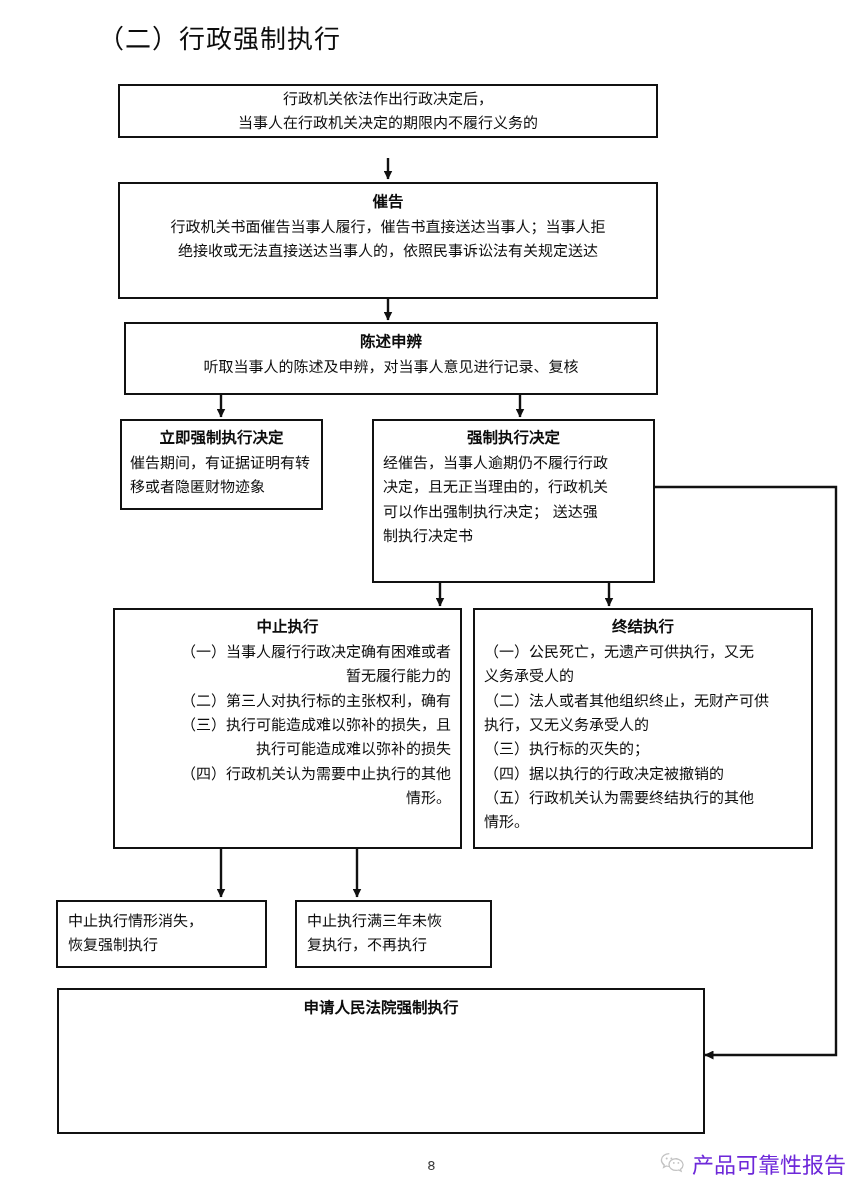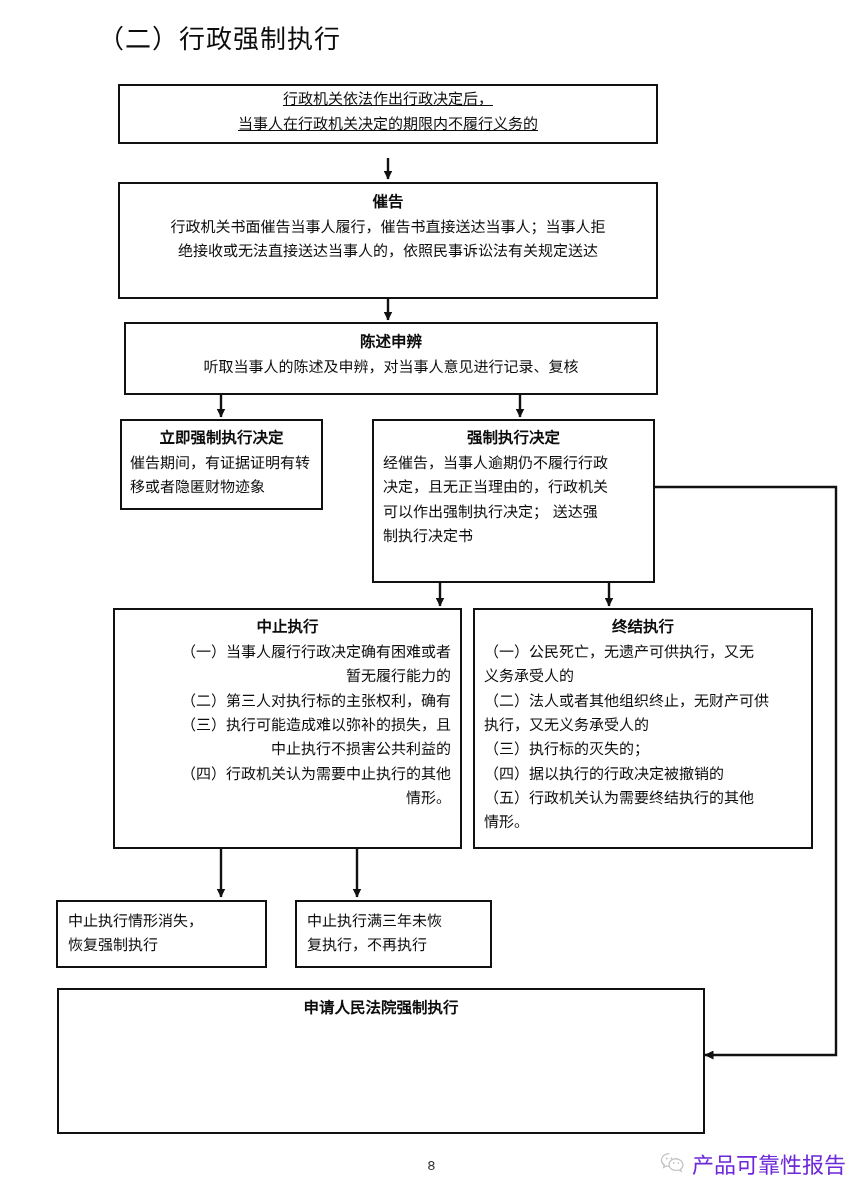--- a/index.html
+++ b/index.html
@@ -77,21 +77,21 @@
       <line x1="609" y1="583" x2="609" y2="606" marker-end="url(#ah)"></line>
 
       <line x1="221" y1="849" x2="221" y2="897" marker-end="url(#ah)"></line>
 
       <line x1="357" y1="849" x2="357" y2="897" marker-end="url(#ah)"></line>
 
       <path d="M655,487 L836,487 L836,1055 L705,1055" marker-end="url(#ah)"></path>
     </g>
   </svg>
 
-  <div class="box" style="left:118px;top:84px;width:540px;height:60px;display:flex;align-items:flex-end;justify-content:center;text-decoration:underline;">
+  <div class="box" style="left:118px;top:84px;width:540px;height:54px;display:flex;align-items:center;justify-content:center;">
     <div class="bd center">
       <p>行政机关依法作出行政决定后，</p>
       <p>当事人在行政机关决定的期限内不履行义务的</p>
     </div>
   </div>
 
   <div class="box" style="left:118px;top:182px;width:540px;height:117px;">
     <div class="hd">催告</div>
     <div class="bd center">
       <p>行政机关书面催告当事人履行，催告书直接送达当事人；当事人拒</p>
@@ -124,21 +124,21 @@
     </div>
   </div>
 
   <div class="box" style="left:113px;top:608px;width:349px;height:241px;padding:5px 9px;">
     <div class="hd">中止执行</div>
     <div class="bd" style="white-space:nowrap;text-align:right;">
       <p>（一）当事人履行行政决定确有困难或者</p>
       <p>暂无履行能力的</p>
       <p>（二）第三人对执行标的主张权利，确有</p>
       <p>（三）执行可能造成难以弥补的损失，且</p>
-      <p>中止执行不损害公共利益的</p>
+      <p>执行可能造成难以弥补的损失</p>
       <p>（四）行政机关认为需要中止执行的其他</p>
       <p>情形。</p>
     </div>
   </div>
 
   <div class="box" style="left:473px;top:608px;width:340px;height:241px;padding:5px 9px;">
     <div class="hd">终结执行</div>
     <div class="bd" style="white-space:nowrap;">
       <p>（一）公民死亡，无遗产可供执行，又无</p>
       <p>义务承受人的</p>

